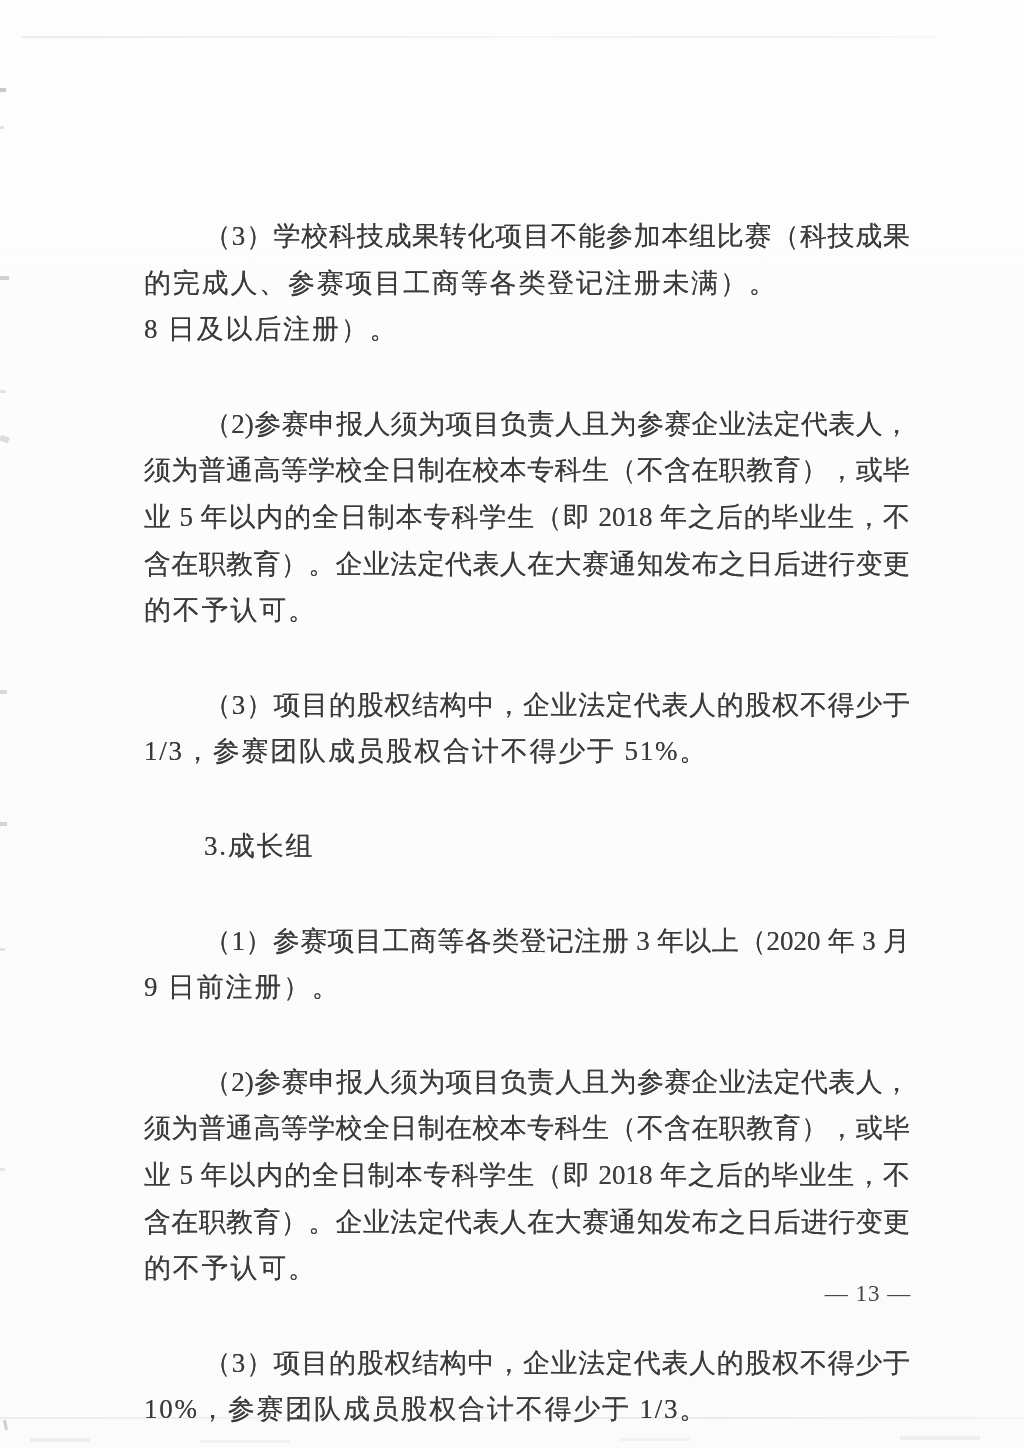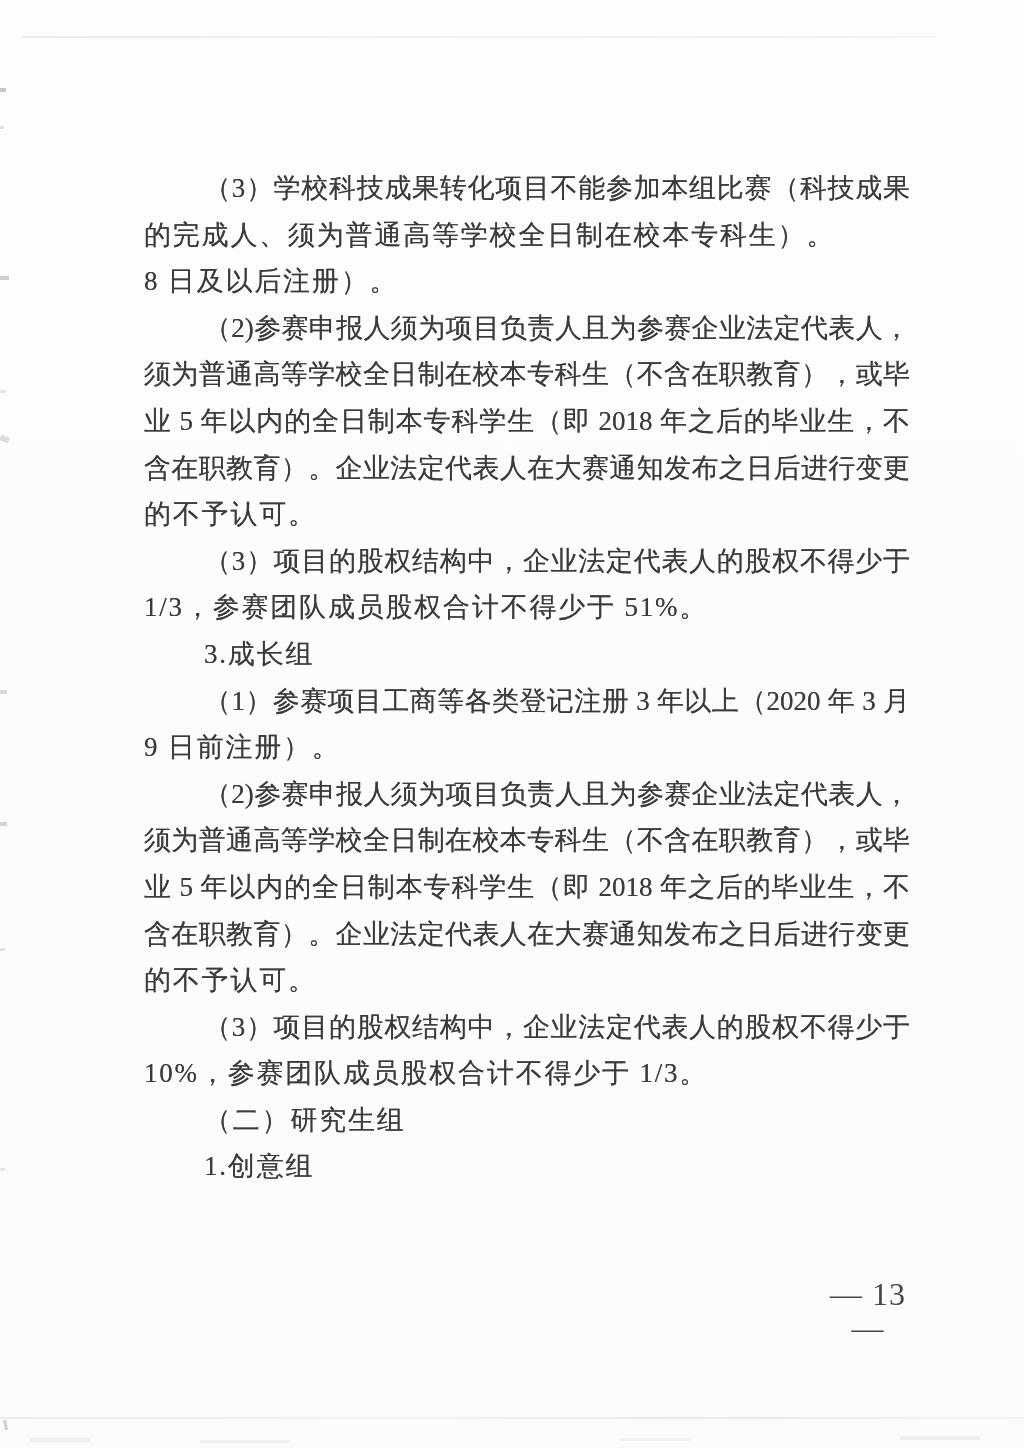--- a/index.html
+++ b/index.html
@@ -56,31 +56,31 @@
     letter-spacing: 1.8px;
     white-space: nowrap;
     text-shadow: 0 0 .4px #6a6a6a;
   }
   .j {            
     letter-spacing: 0;
     white-space: normal;
     text-align: justify;
     text-align-last: justify;
   }
-  .i { padding-left: 60px; }   
+  .i { padding-left: 60px; margin-top: 48px; }   
 
   .page-number {
     position: absolute;
     top: 1277px;
     left: 813px;
     width: 110px;
     height: 34px;
     line-height: 34px;
     text-align: center;
-    font-size: 32px;
+    font-size: 23px;
     letter-spacing: 1px;
     color: #474747;
   }
 </style>
 </head>
 <body>
 
 <div class="page">
 
   <div class="artifact top-shadow-line"></div>
@@ -95,21 +95,21 @@
   <div class="artifact m8"></div>
   <div class="artifact m9"></div>
   <div class="artifact m10"></div>
   <div class="artifact s1"></div>
   <div class="artifact s2"></div>
   <div class="artifact s3"></div>
   <div class="artifact s4"></div>
 
   <div class="textblock">
     <div class="ln i j">（3）学校科技成果转化项目不能参加本组比赛（科技成果</div>
-    <div class="ln">的完成人、须为普通高等学校全日制在校本专科生）。</div>
+    <div class="ln">的完成人、参赛项目工商等各类登记注册未满）。</div>
     <div class="ln">8 日及以后注册）。</div>
     <div class="ln i j">（2)参赛申报人须为项目负责人且为参赛企业法定代表人，</div>
     <div class="ln j">须为普通高等学校全日制在校本专科生（不含在职教育），或毕</div>
     <div class="ln j">业 5 年以内的全日制本专科学生（即 2018 年之后的毕业生，不</div>
     <div class="ln j">含在职教育）。企业法定代表人在大赛通知发布之日后进行变更</div>
     <div class="ln">的不予认可。</div>
     <div class="ln i j">（3）项目的股权结构中，企业法定代表人的股权不得少于</div>
     <div class="ln">1/3，参赛团队成员股权合计不得少于 51%。</div>
     <div class="ln i">3.成长组</div>
     <div class="ln i j">（1）参赛项目工商等各类登记注册 3 年以上（2020 年 3 月</div>

